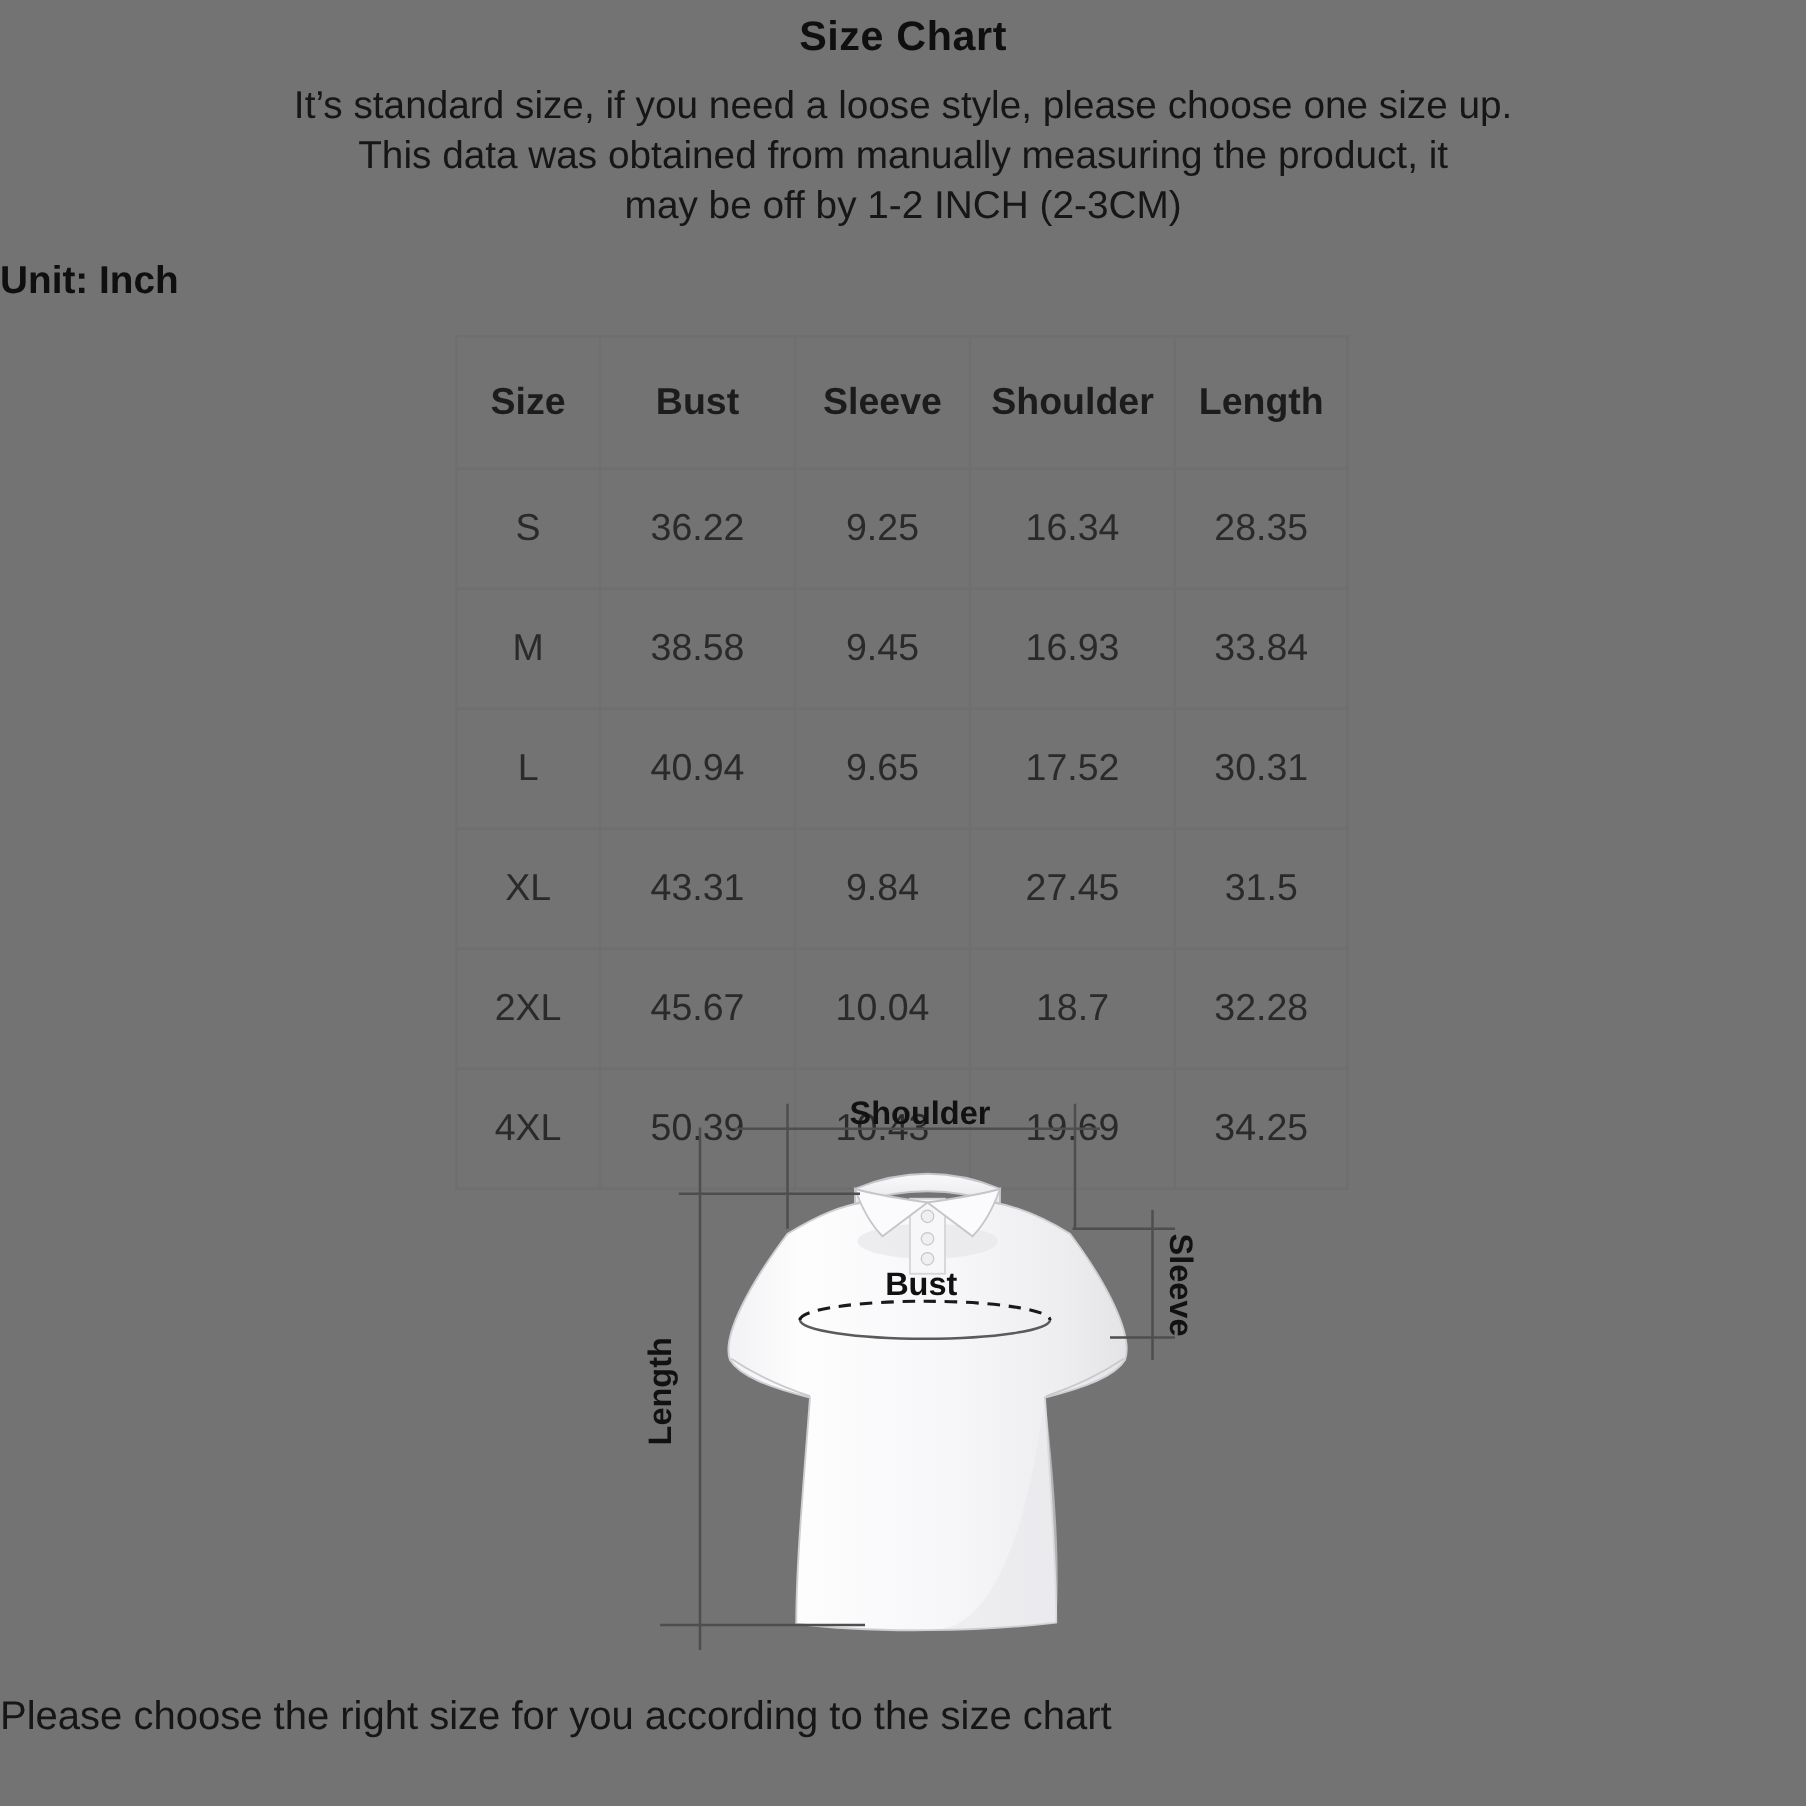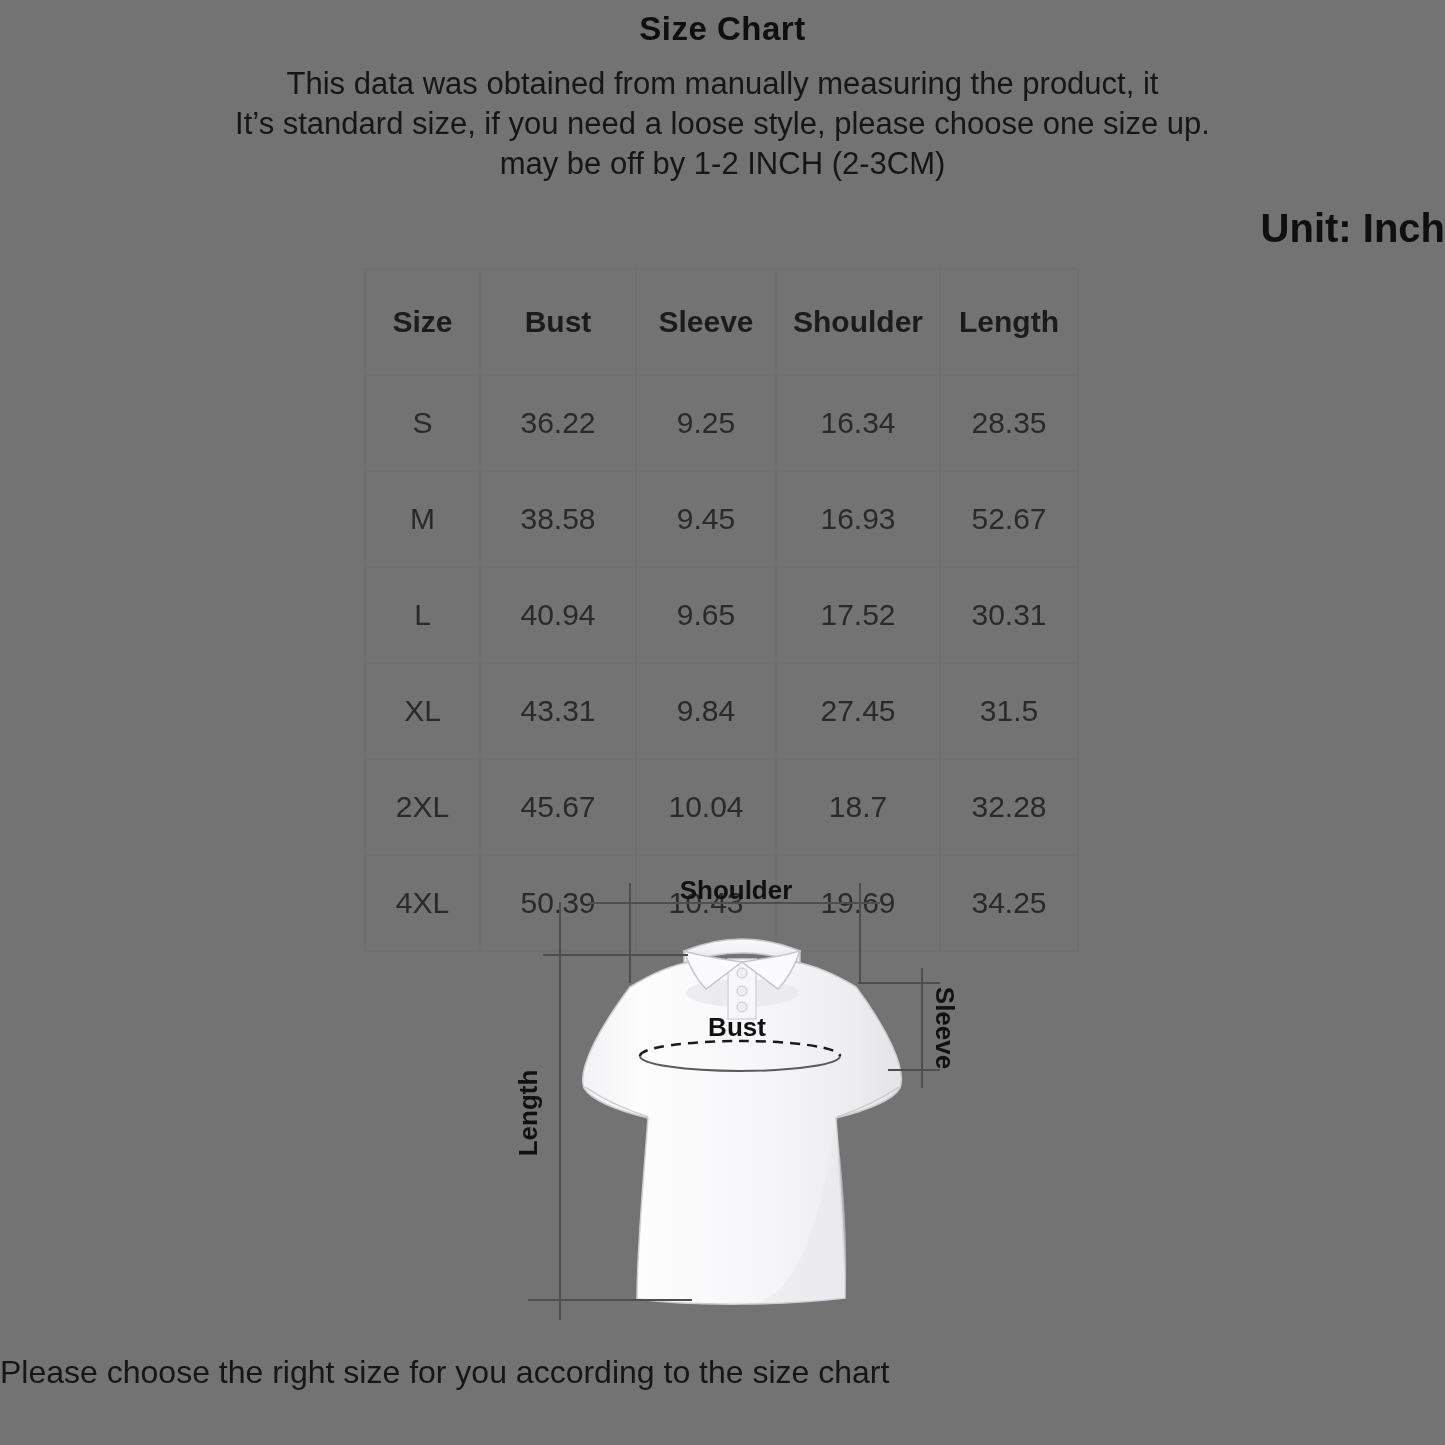--- a/index.html
+++ b/index.html
@@ -16,21 +16,21 @@
     text-align:center;font-size:33px;font-weight:700;
     color:#0f0f0f;letter-spacing:.5px;
   }
   .size-note{
     position:absolute;top:64px;left:0;width:100%;
     text-align:center;font-size:31px;line-height:40px;
     color:#161616;
   }
   .unit-label{
     position:absolute;top:206px;left:0;width:100%;
-    text-align:right;font-size:40px;font-weight:700;color:#0f0f0f;
+    text-align:left;font-size:31px;font-weight:700;color:#0f0f0f;
   }
   table.size-table{
     position:absolute;top:268px;left:364px;
     border-collapse:collapse;table-layout:fixed;
     font-size:30px;color:#2a2a2a;
   }
   table.size-table td,table.size-table th{
     border:2px solid #6f6f6f;
     text-align:center;vertical-align:middle;
     padding:16px;
@@ -47,22 +47,22 @@
   svg text{font-family:"Liberation Sans",sans-serif;}
 </style>
 </head>
 <body>
 
 <div class="canvas">
 
   <div class="page-title">Size Chart</div>
 
   <div class="size-note">
+    <div>It’s standard size, if you need a loose style, please choose one size up.</div>
     <div>This data was obtained from manually measuring the product, it</div>
-    <div>It’s standard size, if you need a loose style, please choose one size up.</div>
     <div>may be off by 1-2 INCH (2-3CM)</div>
   </div>
 
   <div class="unit-label">Unit: Inch</div>
 
   <table class="size-table">
     <colgroup>
       <col class="c-size">
         <col class="c-bust">
         <col class="c-sleeve">
@@ -84,21 +84,21 @@
         <td>36.22</td>
         <td>9.25</td>
         <td>16.34</td>
         <td>28.35</td>
       </tr>
       <tr>
         <td>M</td>
         <td>38.58</td>
         <td>9.45</td>
         <td>16.93</td>
-        <td>52.67</td>
+        <td>33.84</td>
       </tr>
       <tr>
         <td>L</td>
         <td>40.94</td>
         <td>9.65</td>
         <td>17.52</td>
         <td>30.31</td>
       </tr>
       <tr>
         <td>XL</td>

